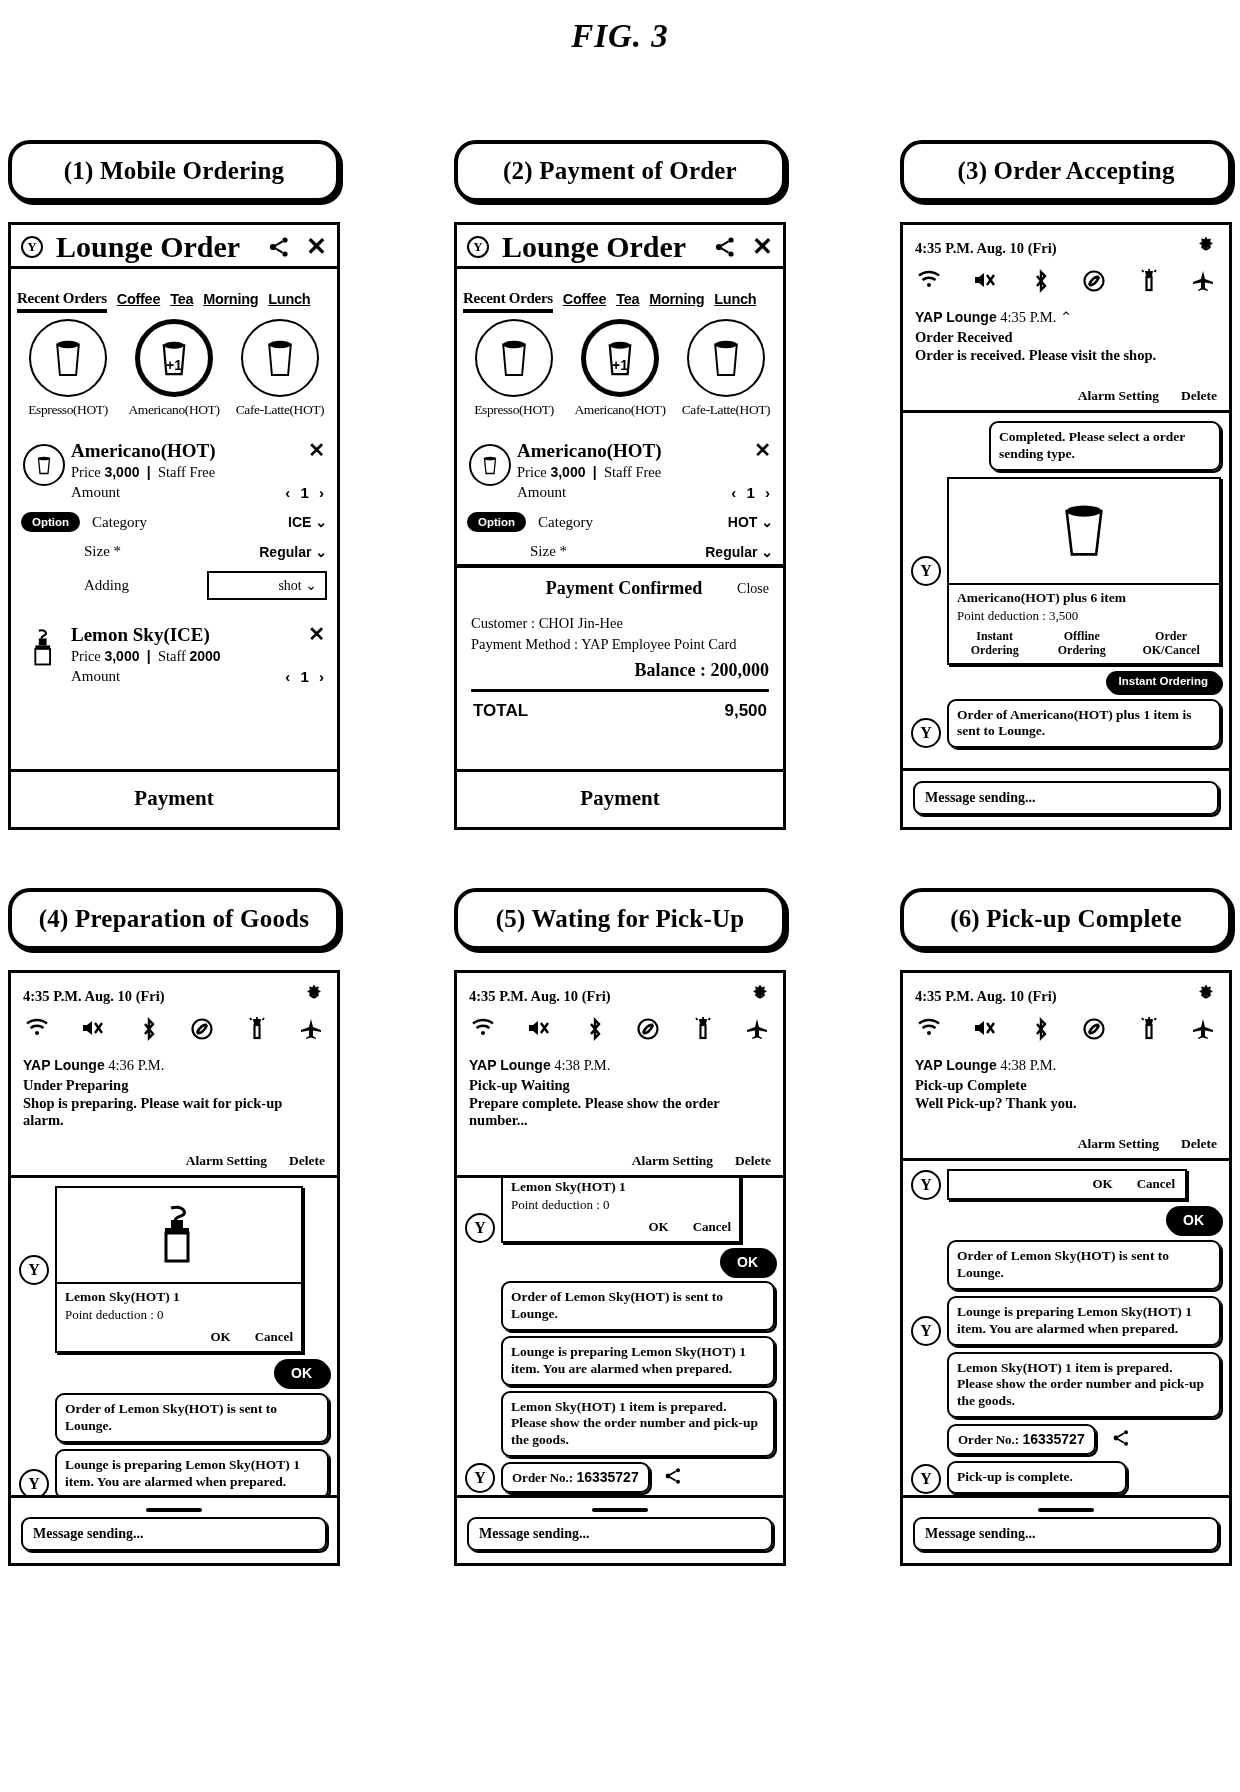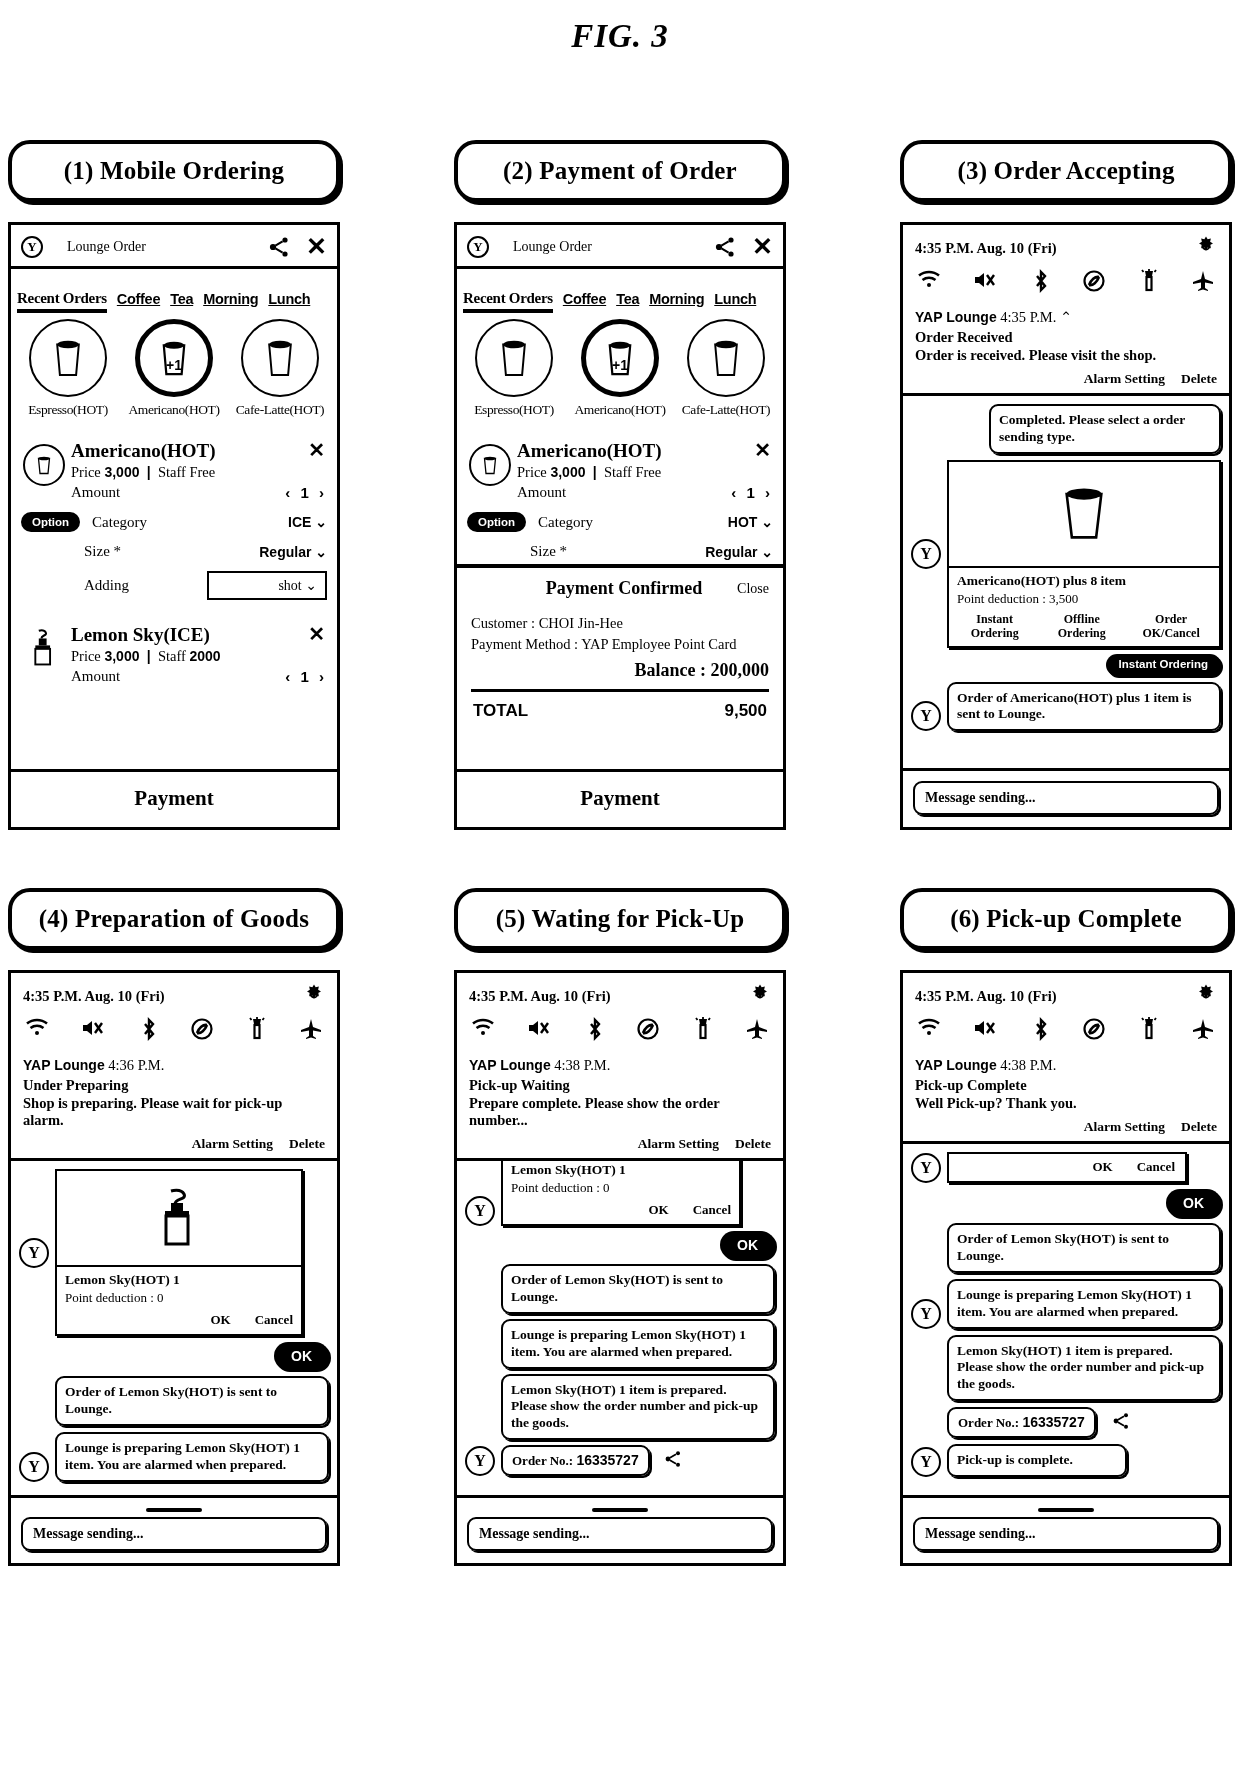--- a/index.html
+++ b/index.html
@@ -56,21 +56,21 @@
     display:flex; align-items:center;
     padding:8px 10px 6px 10px;
     border-bottom:3px solid #000;
     height:44px;
   }
   .ylogo {
     width:22px;height:22px;border:2.5px solid #000;border-radius:50%;
     display:flex;align-items:center;justify-content:center;
     font-size:13px;font-weight:bold;line-height:1;flex:none;
   }
-  .app-title { font-size:14px; font-weight:normal; margin-left:24px; flex:1; }
+  .app-title { font-size:30px; font-weight:bold; margin-left:13px; flex:1; }
   .icon-share { width:26px;height:24px;flex:none;margin-right:14px; }
   .icon-x { font-size:25px; font-weight:bold; line-height:1; flex:none; }
 
   .tabs {
     display:flex; align-items:flex-end; gap:10px;
     padding:7px 6px 0 6px; height:38px;
   }
   .tab { font-size:15px; font-weight:bold; white-space:nowrap; letter-spacing:-0.3px; }
   .tab.serif { font-family:"Liberation Serif",serif; font-weight:bold; }
   .tab.sans { font-family:"Liberation Sans",sans-serif; font-weight:bold; font-size:14.5px;text-decoration:underline;}
@@ -140,21 +140,21 @@
   .status-top { display:flex; justify-content:space-between; align-items:center; }
   .status-time { font-size:14.5px; font-weight:bold; }
   .sys-icons { display:flex; justify-content:space-between; padding:8px 14px 10px 14px; }
   .sys-icons svg { flex:none; }
 
   .notif { padding:2px 12px 6px 12px; }
   .notif-head { font-size:14.5px; }
   .notif-head b { font-family:"Liberation Sans",sans-serif; font-size:14px; }
   .notif-l1 { font-size:14.5px; font-weight:bold; margin-top:3px; }
   .notif-l2 { font-size:14.5px; font-weight:bold; margin-top:1px; }
-  .notif-actions { display:flex; justify-content:flex-end; gap:16px; margin-top:7px; font-size:13.5px; font-weight:bold;}
+  .notif-actions { display:flex; justify-content:flex-end; gap:22px; margin-top:24px; font-size:13.5px; font-weight:bold;}
 
   .chat {
     border-top:3px solid #000;
     flex:1; position:relative; overflow:hidden;
     display:flex; flex-direction:column; gap:6px;
     padding:8px 8px 4px 8px;
   }
   .msg-line { display:flex; align-items:flex-end; gap:6px; }
   .msg-line.right { justify-content:flex-end; }
   .ava { width:30px;height:30px;border:2.5px solid #000;border-radius:50%;flex:none;
@@ -514,21 +514,21 @@
           <div class="msg-line" style="align-items:center;">
             <div class="ava">Y</div>
             <div class="card">
               <div class="card-img">
                 <svg viewBox="0 0 60 70" width="52" height="62">
                     <path d="M10 12 L50 12 L44 62 L16 62 Z" fill="#fff" stroke="#000" stroke-width="3"></path>
                     <ellipse cx="30" cy="12" rx="20" ry="6.5" fill="#000"></ellipse>
                   </svg>
               </div>
               <div class="card-body">
-                <div class="card-t1">Americano(HOT) plus 8 item</div>
+                <div class="card-t1">Americano(HOT) plus 6 item</div>
                 <div class="card-t2">Point deduction : 3,500</div>
               </div>
               <div class="card-btns">
                 <span class="card-btn">Instant Ordering</span>
                 <span class="card-btn">Offline Ordering</span>
                 <span class="card-btn">Order OK/Cancel</span>
               </div>
             </div>
           </div>
           <div class="msg-line right">

